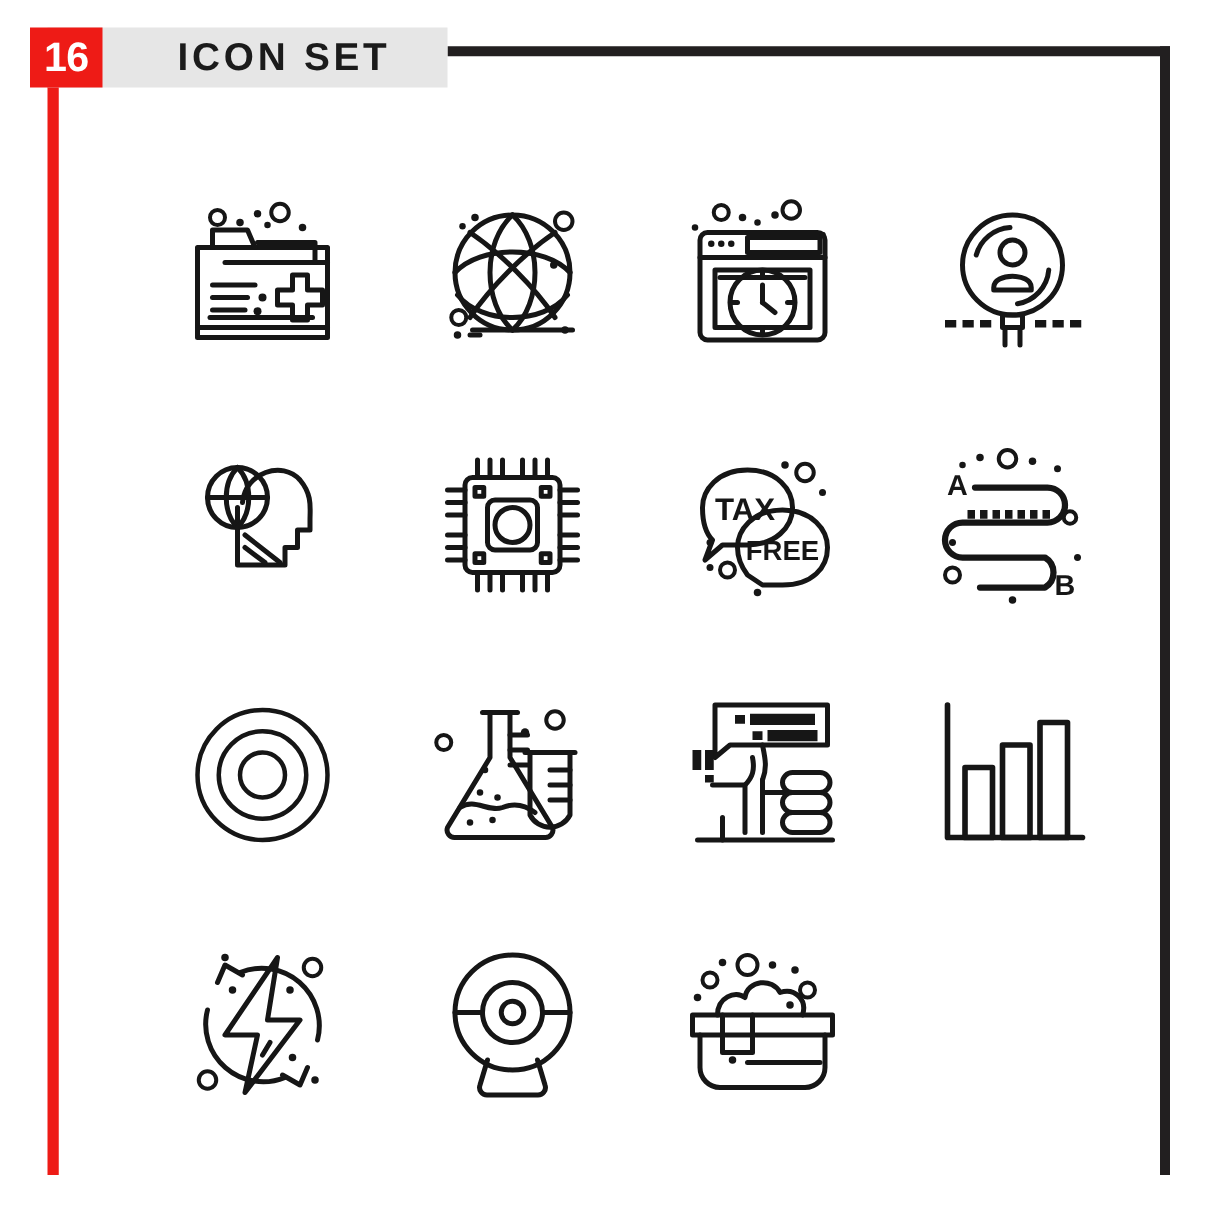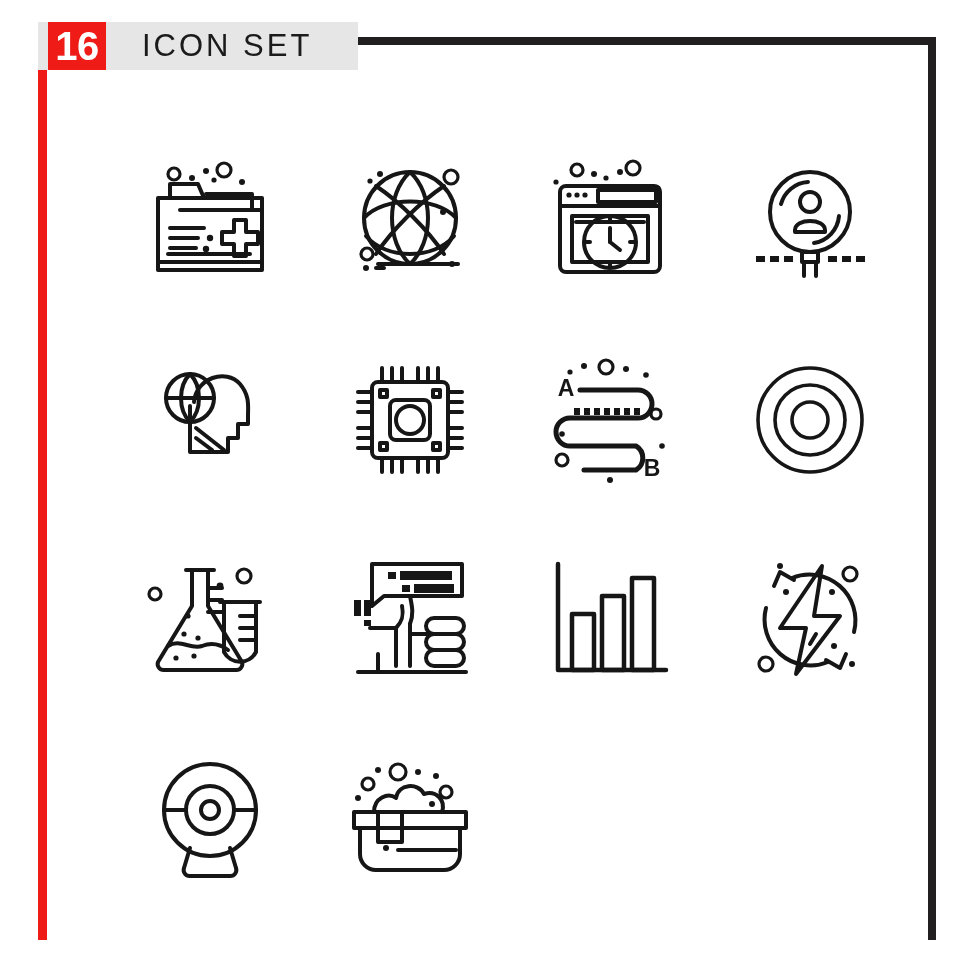--- a/index.html
+++ b/index.html
@@ -37,37 +37,37 @@
 
   
   .banner {
     position: absolute;
     left: 38px; top: 22px;
     width: 320px; height: 48px;
     background: #e6e6e6;
   }
   .badge {
     position: absolute;
-    left: 48px; top: 22px;
+    left: 24px; top: 22px;
     width: 58px; height: 48px;
     background: var(--accent, #ee1b16);
     color: #ffffff;
-    font-size: 40px;
+    font-size: 33px;
     font-weight: bold;
     line-height: 48px;
     text-align: center;
     letter-spacing: -0.5px;
   }
   .banner-title {
     position: absolute;
     left: 142px; top: 22px;
     height: 40px;
     line-height: 48px;
     font-size: 31px;
-    font-weight: normal;
+    font-weight: bold;
     letter-spacing: 3px;
     color: #1b1b1b;
     text-align: right;
   }
 
   
   .grid {
     position: absolute;
     left: 110px; top: 120px;
     width: 800px; height: 800px;
@@ -259,20 +259,37 @@
           <path d="M108 42 H122"></path>
             <path d="M108 52 H122"></path>
             <path d="M108 62 H122"></path>
           <path d="M108 78 H122"></path>
             <path d="M108 88 H122"></path>
             <path d="M108 98 H122"></path>
         </g>
       </svg>
     </div>
 
+    <div class="cell">
+      <svg width="140" height="140" viewBox="0 0 140 140">
+        <g class="ico">
+          <path d="M58 26 C 82 26, 94 42, 94 56 C 94 72, 80 86, 58 86 L38 86 L24 98 L30 82 C 24 76, 22 66, 22 56 C 22 42, 34 26, 58 26 Z"></path>
+          <path d="M86 58 C 110 58, 122 74, 122 88 C 122 104, 110 118, 86 118 L70 118 L58 110 C 52 102, 50 96, 50 88 C 50 74, 62 58, 86 58 Z"></path>
+        </g>
+        <text class="ico-text" x="56" y="66" font-size="25">TAX</text>
+        <text class="ico-text" x="86" y="98" font-size="22">FREE</text>
+        <circle class="ring" cx="104" cy="28" r="7"></circle>
+        <circle class="ring" cx="42" cy="106" r="6"></circle>
+        <circle class="dot" cx="88" cy="22" r="3"></circle>
+        <circle class="dot" cx="118" cy="44" r="2.8"></circle>
+        <circle class="dot" cx="28" cy="84" r="2.8"></circle>
+        <circle class="dot" cx="28" cy="104" r="2.8"></circle>
+        <circle class="dot" cx="66" cy="124" r="3"></circle>
+      </svg>
+    </div>
 
     <div class="cell">
       <svg width="140" height="140" viewBox="0 0 140 140">
         <g class="ico" style="stroke-width:5">
           <path d="M40 40 H98 A14 14 0 0 1 98 68 H30 A14 14 0 0 0 30 96 H96 A14 14 0 0 1 96 120 H44"></path>
         </g>
         <g class="solid">
           <rect x="34" y="58" width="6" height="7"></rect>
           <rect x="44" y="58" width="6" height="7"></rect>
           <rect x="54" y="58" width="6" height="7"></rect>

